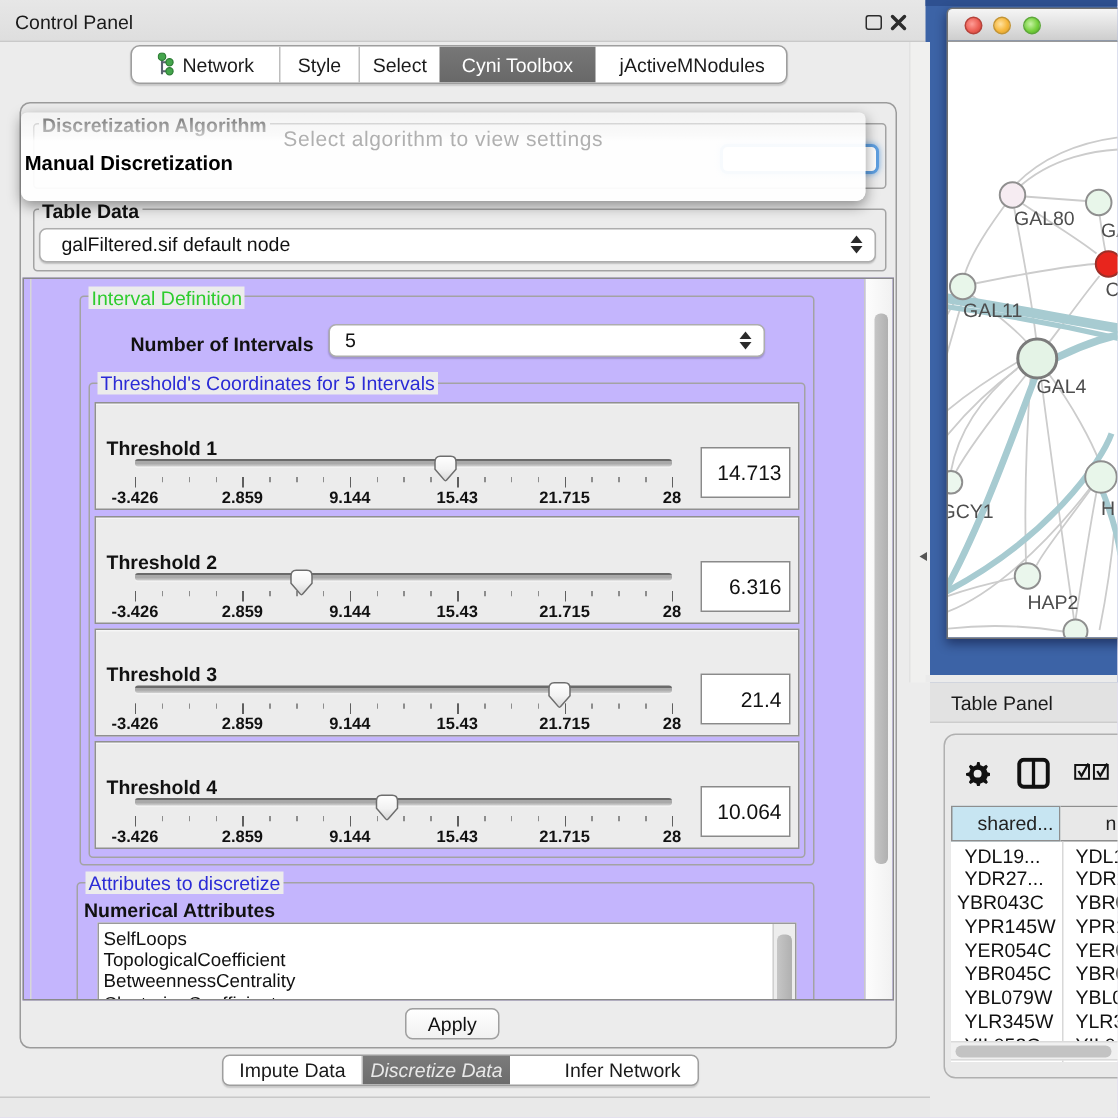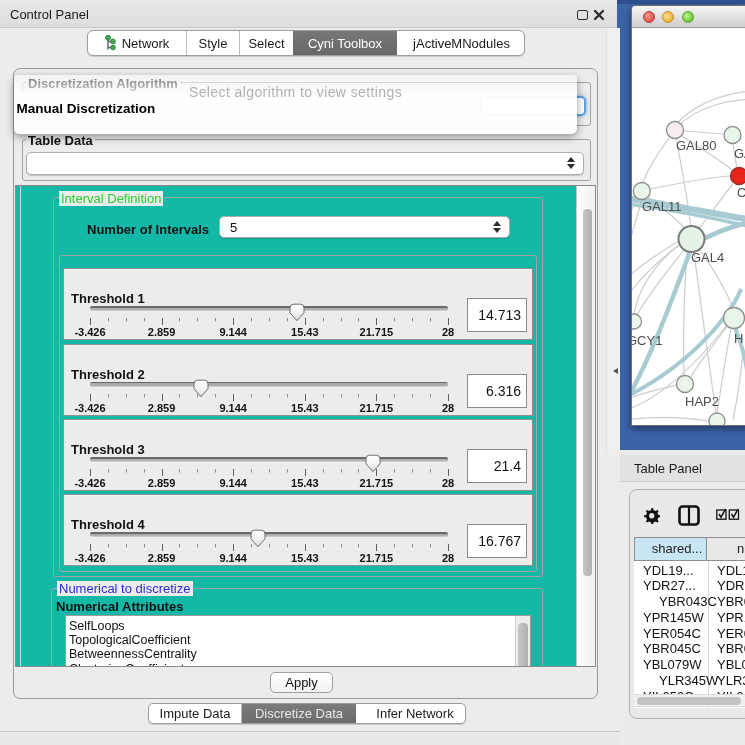--- a/index.html
+++ b/index.html
@@ -64,37 +64,39 @@
 
 <div class="abs" style="left:13px;top:68px;width:585px;height:631px;border:1px solid #9b9b9b;border-radius:7px;"></div>
 
 <div class="abs titled" style="left:22px;top:82px;width:569px;height:44px;"></div>
 <div class="abs" style="left:26px;top:76px;font-size:13px;font-weight:bold;color:#111;background:#ececec;padding:0 2px;">Discretization Algorithm</div>
 <div class="abs combo" style="left:480px;top:96px;width:106px;height:20px;border:2.5px solid #5e9fe0;box-shadow:0 0 4px rgba(80,150,220,0.8);"></div>
 
 <div class="abs titled" style="left:22px;top:139px;width:569px;height:42px;"></div>
 <div class="abs" style="left:26px;top:133px;font-size:13px;font-weight:bold;color:#111;background:#ececec;padding:0 2px;">Table Data</div>
 <div class="abs combo" style="left:26px;top:152px;width:558px;height:22.5px;">
+  <span class="ctext" style="left:14px;">galFiltered.sif default node</span>
     <span class="stepper"></span>
 </div>
 
-<div class="abs" style="left:15px;top:185px;width:581px;height:482px;border:1px solid #8a8a8a;background:#14b8a6;overflow:hidden;">
+<div class="abs" style="left:15px;top:185px;width:581px;height:482px;border:1px solid #8a8a8a;background:#c4b5fd;overflow:hidden;">
 
   <div class="abs" style="left:4px;top:0px;width:557px;height:482px;border-left:1px solid #d7d7d7;"></div>
 
   <div class="abs titled" style="left:37px;top:11px;width:490px;height:380px;"></div>
   <div class="abs" style="left:43px;top:5px;font-size:13px;color:#2ecc2e;background:#ececec;padding:0 2px;">Interval Definition</div>
 
   <div class="abs b13" style="left:71px;top:36px;">Number of Intervals</div>
   <div class="abs combo" style="left:203px;top:30px;width:291px;height:22px;">
     <span class="ctext">5</span>
       <span class="stepper"></span>
   </div>
 
   <div class="abs titled" style="left:43px;top:69px;width:478px;height:317px;"></div>
+  <div class="abs" style="left:49px;top:62px;font-size:13px;color:#2b2bd6;background:#ececec;padding:0 2px;">Threshold's Coordinates for 5 Intervals</div>
 
   <div class="thr-panel" style="top:82px;" id="t1">
       <div class="thr-title">Threshold 1</div>
       <div class="track"></div>
       <div class="ticks"></div>
       <div class="tlab" style="left:26px;">-3.426</div>
       <div class="tlab" style="left:97.60000000000001px;">2.859</div>
       <div class="tlab" style="left:169.20000000000002px;">9.144</div>
       <div class="tlab" style="left:240.79999999999998px;">15.43</div>
       <div class="tlab" style="left:312.40000000000003px;">21.715</div>
@@ -168,44 +170,44 @@
       <svg class="thumb" style="left:194.25749379494687px;" width="17" height="19" viewBox="0 0 17 19">
         <defs>
           <linearGradient id="tg4" x1="0" y1="0" x2="0" y2="1">
             <stop offset="0" stop-color="#ffffff"></stop>
             <stop offset="0.55" stop-color="#f2f2f2"></stop>
             <stop offset="1" stop-color="#d7d7d7"></stop>
           </linearGradient>
         </defs>
         <path d="M1.5,5 Q1.5,1.2 5,1.2 L12,1.2 Q15.5,1.2 15.5,5 L15.5,9.8 Q12,13.8 9.4,16.9 Q8.5,18 7.6,16.9 Q5,13.8 1.5,9.8 Z" fill="url(#tg4)" stroke="#6e6e6e" stroke-width="1"></path>
       </svg>
-      <div class="vbox">16.767</div>
+      <div class="vbox">10.064</div>
     </div>
 
   <div class="abs titled" style="left:35px;top:402px;width:492px;height:120px;"></div>
-  <div class="abs" style="left:41px;top:395px;font-size:13px;color:#2b2bd6;background:#ececec;padding:0 2px;">Numerical to discretize</div>
+  <div class="abs" style="left:41px;top:395px;font-size:13px;color:#2b2bd6;background:#ececec;padding:0 2px;">Attributes to discretize</div>
   <div class="abs b13" style="left:40px;top:413px;">Numerical Attributes</div>
   <div class="abs" style="left:49px;top:429px;width:466px;height:60px;border:1px solid #9a9a9a;background:#fff;overflow:hidden;">
     <div style="font-size:12.5px;color:#111;padding:3px 0 0 3px;line-height:14.2px;">SelfLoops<br>TopologicalCoefficient<br>BetweennessCentrality<br>ClusteringCoefficient</div>
     <div class="abs" style="right:0;top:0;width:15px;height:60px;background:#ededed;border-left:1px solid #d0d0d0;">
       <div class="abs scroll-thumbv" style="left:2px;top:7px;width:10px;height:53px;"></div>
     </div>
   </div>
 
   <div class="abs" style="right:0;top:0;width:19px;height:482px;background:linear-gradient(to right,#fdfdfd,#f1f1f1);border-left:1px solid #c9c9c9;">
     <div class="abs scroll-thumbv" style="left:6px;top:23px;width:9px;height:367px;"></div>
   </div>
 </div>
 
 <div class="abs" style="left:270px;top:672px;width:63px;height:21px;background:linear-gradient(#fff,#f1f1f1);border:1px solid #9f9f9f;border-radius:5px;font-size:13px;color:#111;text-align:center;line-height:19px;">Apply</div>
 
 <div class="abs" style="left:148px;top:703px;width:318px;height:21px;background:#fff;border:1px solid #9e9e9e;border-radius:5px;box-shadow:0 1px 1px rgba(0,0,0,0.15);overflow:hidden;">
   <div class="seg" style="left:0;width:92px;">Impute Data</div>
   <div class="abs" style="left:92px;top:0;width:1px;height:21px;background:#bdbdbd;"></div>
-  <div class="seg" style="left:93px;width:114px;background:linear-gradient(#7b7b7b,#6c6c6c);color:#e8e8e8;">Discretize Data</div>
+  <div class="seg" style="left:93px;width:98px;background:linear-gradient(#7b7b7b,#6c6c6c);color:#e8e8e8;font-style:italic;">Discretize Data</div>
   <div class="seg" style="left:215px;width:102px;">Infer Network</div>
 </div>
 <div class="abs" style="left:0;top:731px;width:620px;height:14px;border-top:1px solid #c8c8c8;background:#e9e9e9;"></div>
 
 <div class="abs" style="left:606px;top:28px;width:14px;height:427px;background:#f0f0ef;border-left:1px solid #e2e2e2;"></div>
 <div class="abs" style="left:613px;top:368px;width:0;height:0;border-top:3.5px solid transparent;border-bottom:3.5px solid transparent;border-right:5px solid #555;"></div>
 
 <div class="abs" style="left:617px;top:0;width:128px;height:28px;background:#3c63a6;"></div>
 <div class="abs" style="left:620px;top:28px;width:125px;height:427px;background:#3c63a6;"></div>
 <div class="abs" style="left:617px;top:0;width:128px;height:4px;background:#2e5090;"></div>
@@ -300,26 +302,26 @@
     <path d="M15.5 6 L17.5 9.2 L22.1 1" fill="none" stroke="#111" stroke-width="1.5"></path>
   </svg>
 
   <div class="abs" style="left:4px;top:47px;width:120px;height:171px;background:#fff;overflow:hidden;">
     <div class="abs" style="left:0;top:0;width:73px;height:23.5px;background:#c7e5f2;border:1px solid #8e8e8e;font-size:13px;color:#222;text-align:center;line-height:22px;padding-left:13px;">shared...</div>
     <div class="abs" style="left:73px;top:0;width:47px;height:23.5px;background:#e8e8e8;border:1px solid #8e8e8e;border-left:none;font-size:13px;color:#222;line-height:22px;padding-left:30px;">n</div>
     <div class="abs" style="left:73.5px;top:23.5px;width:1px;height:148px;background:#d8d8d8;"></div>
     <div class="abs" style="left:0;top:25.5px;font-size:13px;color:#111;line-height:15.8px;">
       <div style="padding-left:9px;">YDL19...</div>
       <div style="padding-left:9px;">YDR27...</div>
-      <div style="padding-left:25px;">YBR043C</div>
+      <div style="padding-left:4px;">YBR043C</div>
       <div style="padding-left:9px;">YPR145W</div>
       <div style="padding-left:9px;">YER054C</div>
       <div style="padding-left:9px;">YBR045C</div>
       <div style="padding-left:9px;">YBL079W</div>
-      <div style="padding-left:9px;margin-left:16px;">YLR345W</div>
+      <div style="padding-left:9px;">YLR345W</div>
       <div style="padding-left:9px;">YIL052C</div>
     </div>
     <div class="abs" style="left:83px;top:25.5px;font-size:13px;color:#111;line-height:15.8px;">
       <div>YDL1</div>
         <div>YDR2</div>
         <div>YBR0</div>
         <div>YPR1</div>
         <div>YER0</div>
         <div>YBR0</div>
         <div>YBL0</div>

